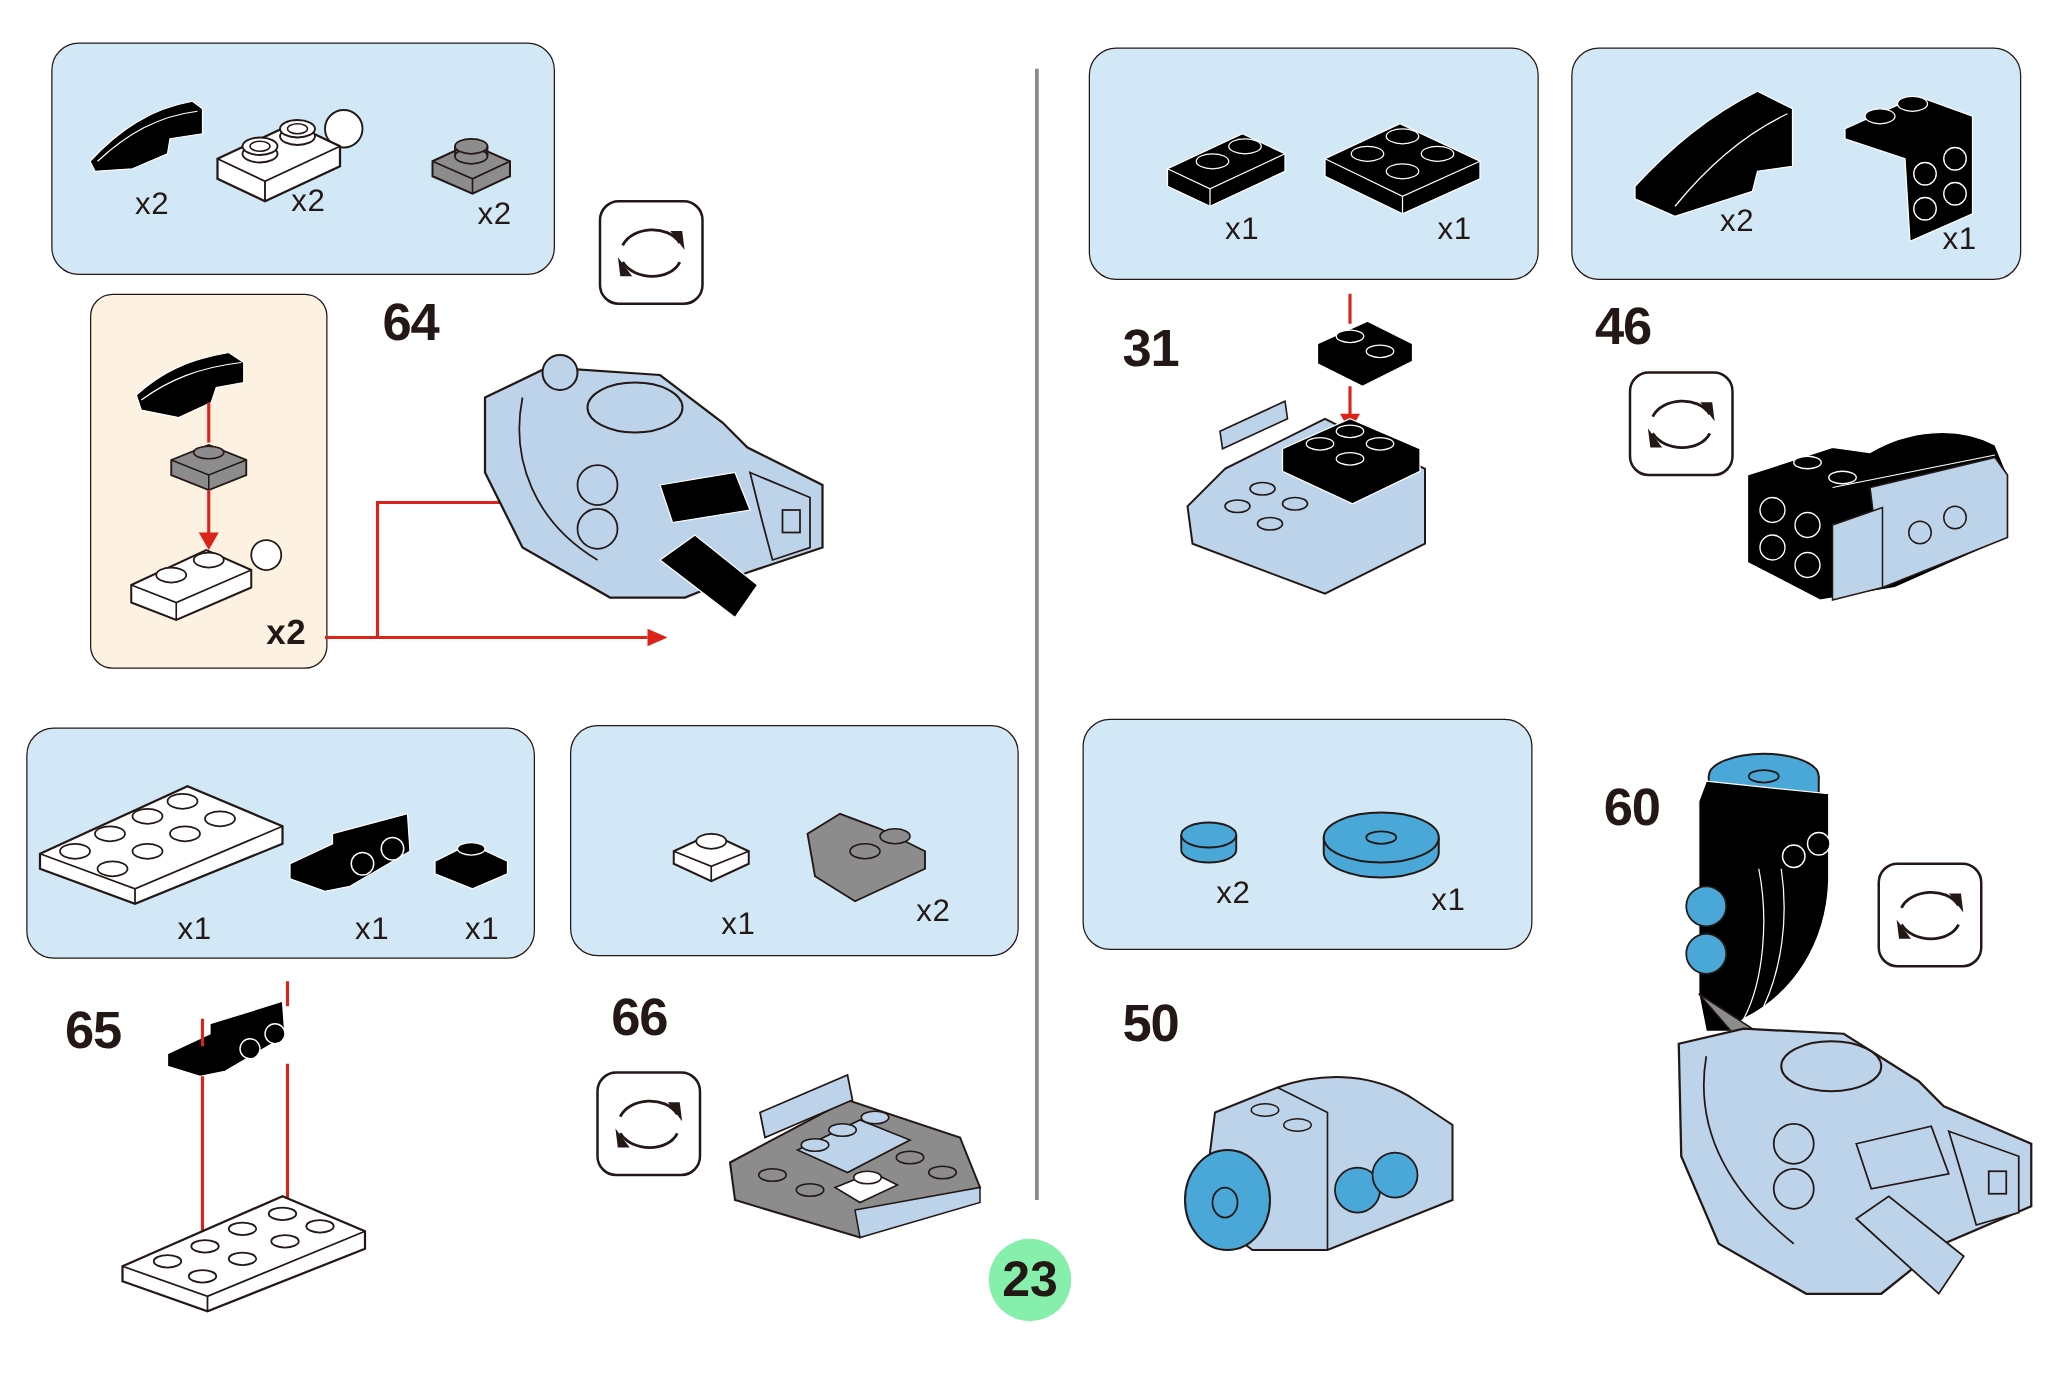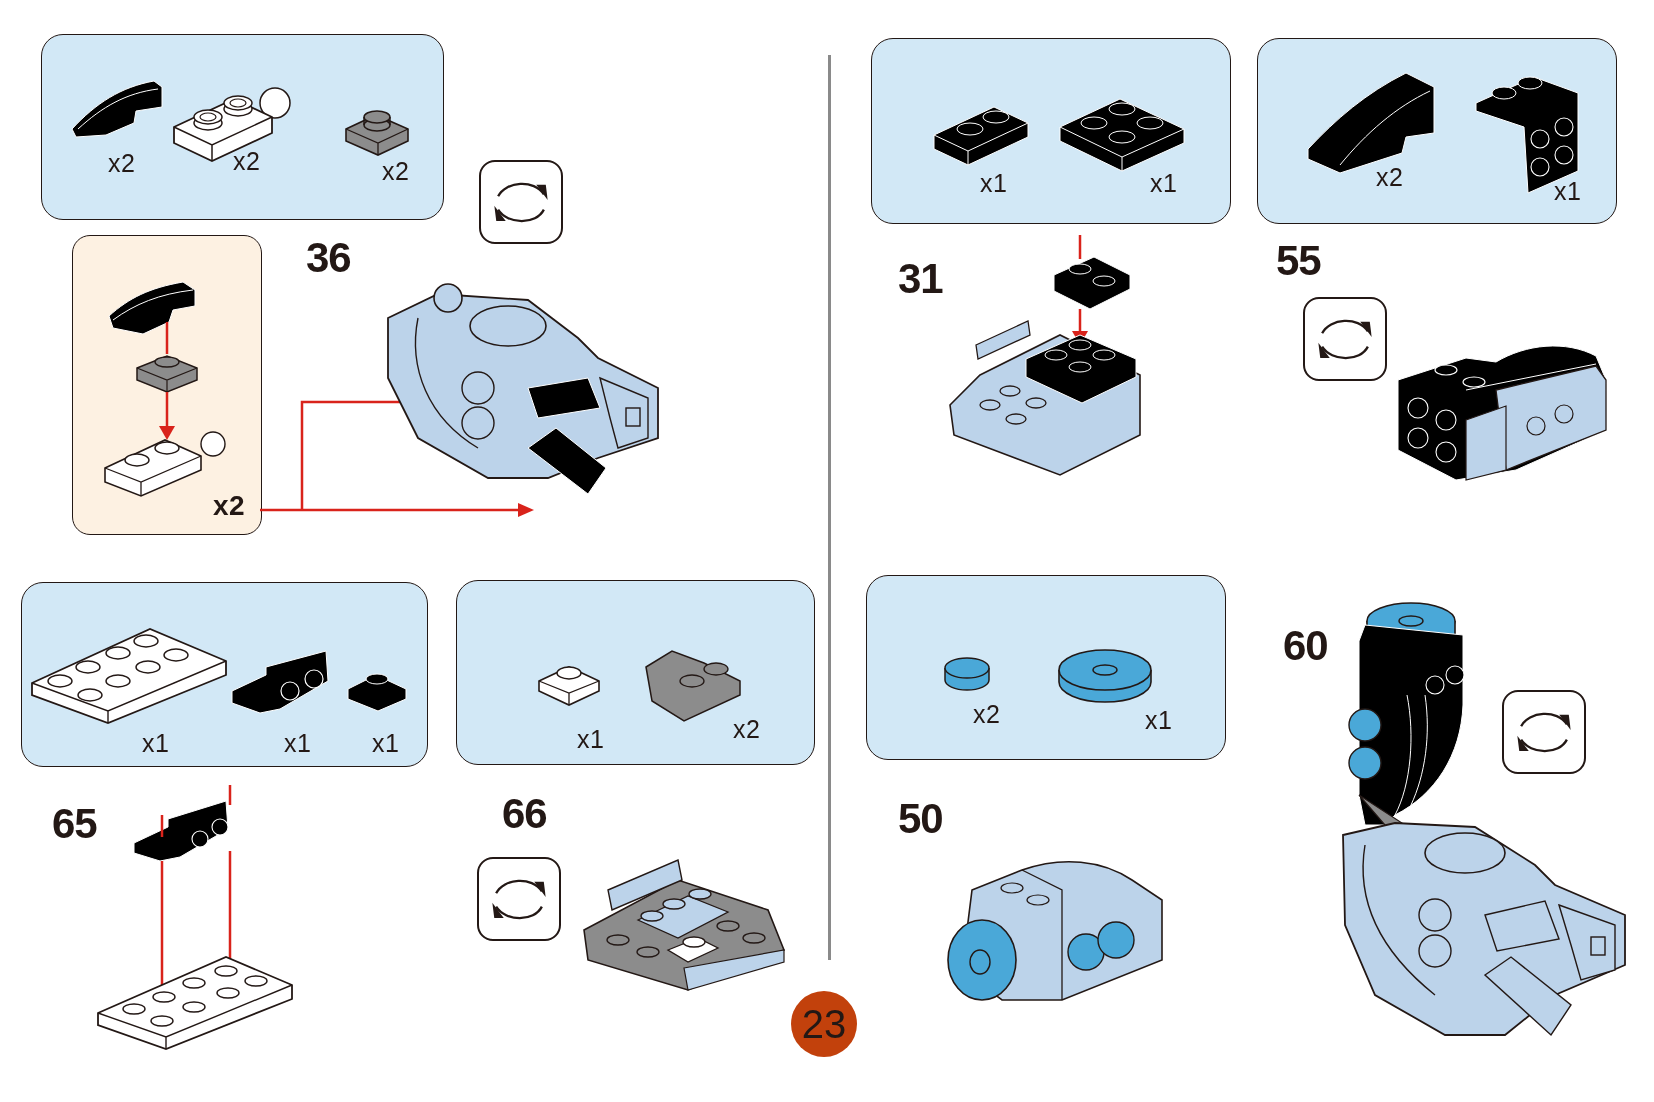--- a/index.html
+++ b/index.html
@@ -5,21 +5,21 @@
   html,body{margin:0;padding:0;background:#ffffff;}
   body{width:1654px;height:1102px;position:relative;overflow:hidden;font-family:"Liberation Sans",sans-serif;color:#231815;}
   .parts-box{position:absolute;background:#d2e8f6;border:1.6px solid #231815;border-radius:22px;box-sizing:border-box;}
   .sub-box{position:absolute;background:#fdf1e2;border:1.6px solid #231815;border-radius:18px;box-sizing:border-box;}
   .qty{position:absolute;font-size:25px;color:#231815;letter-spacing:0.5px;}
   .qty-bold{font-weight:bold;font-size:28px;}
   .step-num{position:absolute;font-size:42px;font-weight:bold;color:#231815;letter-spacing:-1px;}
   .rotate{position:absolute;width:84px;height:84px;border:2px solid #231815;border-radius:16px;background:#fff;box-sizing:border-box;}
   .rotate svg{width:100%;height:100%;}
   .divider{position:absolute;left:828px;top:55px;width:3px;height:905px;background:#8a8a8a;}
-  .page-circle{position:absolute;left:791px;top:991px;width:66px;height:66px;border-radius:50%;background:#c2410c;display:flex;align-items:center;justify-content:center;font-size:40px;font-weight:normal;color:#231815;}
+  .page-circle{position:absolute;left:791px;top:991px;width:66px;height:66px;border-radius:50%;background:#86efac;display:flex;align-items:center;justify-content:center;font-size:40px;font-weight:bold;color:#231815;}
   svg.art{position:absolute;overflow:visible;}
 </style>
 </head>
 <body>
 
 <div class="parts-box" style="left:41px;top:34px;width:403px;height:186px;">
   <svg class="art" style="left:24px;top:38px" width="100" height="80" viewBox="0 0 100 80">
     <path d="M6 56 C30 30 55 14 88 8 L96 14 L96 34 L70 38 L68 50 L40 62 L10 64 Z" fill="#000" stroke="#fff" stroke-width="1"></path>
     <path d="M12 56 C36 34 60 20 92 16" fill="none" stroke="#fff" stroke-width="1"></path>
   </svg>
@@ -50,21 +50,21 @@
 
 <div class="rotate" style="left:479px;top:160px;">
   <svg viewBox="0 0 84 84">
       <path d="M18 36 C26 20 56 18 66 34" fill="none" stroke="#231815" stroke-width="2.4"></path>
       <path d="M58 24 L70 40 L68 24 Z" fill="#231815"></path>
       <path d="M66 50 C58 66 28 66 18 50" fill="none" stroke="#231815" stroke-width="2.4"></path>
       <path d="M26 62 L14 46 L16 62 Z" fill="#231815"></path>
     </svg>
 </div>
 
-<span class="step-num" style="left:306px;top:234px">36</span>
+<span class="step-num" style="left:306px;top:234px">64</span>
 
 <div class="sub-box" style="left:72px;top:235px;width:190px;height:300px;">
   <svg class="art" style="left:30px;top:40px" width="130" height="220" viewBox="0 0 130 220">
     <path d="M6 40 C26 22 46 12 80 6 L92 14 L92 30 L70 34 L66 46 L40 58 L10 52 Z" fill="#000" stroke="#fff" stroke-width="1"></path>
     <path d="M10 44 C32 28 56 18 90 14" fill="none" stroke="#fff" stroke-width="1"></path>
     <line x1="64" y1="46" x2="64" y2="78" stroke="#d9231b" stroke-width="2.5"></line>
     <path d="M34 92 L64 80 L94 92 L94 104 L64 116 L34 104 Z" fill="#8c8c8c" stroke="#231815" stroke-width="1.5"></path>
     <path d="M34 92 L64 104 L94 92 M64 104 L64 116" fill="none" stroke="#231815" stroke-width="1.2"></path>
     <ellipse cx="64" cy="86" rx="12" ry="5" fill="#8c8c8c" stroke="#231815" stroke-width="1.3"></ellipse>
     <line x1="64" y1="116" x2="64" y2="158" stroke="#d9231b" stroke-width="2.5"></line>
@@ -163,21 +163,21 @@
   <span class="qty" style="left:120px;top:144px">x1</span>
 
   <svg class="art" style="left:185px;top:64px" width="110" height="76" viewBox="0 0 110 76">
     <path d="M4 22 L30 6 L62 18 L98 36 L98 50 L42 76 L10 56 Z" fill="#8c8c8c" stroke="#231815" stroke-width="1.5"></path>
     <ellipse cx="50" cy="36" rx="12" ry="6" fill="#8c8c8c" stroke="#231815" stroke-width="1.3"></ellipse>
     <ellipse cx="74" cy="24" rx="12" ry="6" fill="#8c8c8c" stroke="#231815" stroke-width="1.3"></ellipse>
   </svg>
   <span class="qty" style="left:276px;top:134px">x2</span>
 </div>
 
-<span class="step-num" style="left:502px;top:790px">66</span>
+<span class="step-num" style="left:489px;top:790px">66</span>
 
 <div class="rotate" style="left:477px;top:857px;">
   <svg viewBox="0 0 84 84">
       <path d="M18 36 C26 20 56 18 66 34" fill="none" stroke="#231815" stroke-width="2.4"></path>
       <path d="M58 24 L70 40 L68 24 Z" fill="#231815"></path>
       <path d="M66 50 C58 66 28 66 18 50" fill="none" stroke="#231815" stroke-width="2.4"></path>
       <path d="M26 62 L14 46 L16 62 Z" fill="#231815"></path>
     </svg>
 </div>
 
@@ -264,21 +264,21 @@
       <ellipse cx="140" cy="132" rx="11" ry="5"></ellipse>
   </g>
   <g fill="#bcd3ea" stroke="#231815" stroke-width="1.3">
     <ellipse cx="70" cy="156" rx="10" ry="5"></ellipse>
       <ellipse cx="96" cy="168" rx="10" ry="5"></ellipse>
       <ellipse cx="50" cy="170" rx="10" ry="5"></ellipse>
       <ellipse cx="76" cy="184" rx="10" ry="5"></ellipse>
   </g>
 </svg>
 
-<span class="step-num" style="left:1276px;top:237px">55</span>
+<span class="step-num" style="left:1276px;top:237px">46</span>
 <div class="rotate" style="left:1303px;top:297px;">
   <svg viewBox="0 0 84 84">
       <path d="M18 36 C26 20 56 18 66 34" fill="none" stroke="#231815" stroke-width="2.4"></path>
       <path d="M58 24 L70 40 L68 24 Z" fill="#231815"></path>
       <path d="M66 50 C58 66 28 66 18 50" fill="none" stroke="#231815" stroke-width="2.4"></path>
       <path d="M26 62 L14 46 L16 62 Z" fill="#231815"></path>
     </svg>
 </div>
 <svg class="art" style="left:1396px;top:330px" width="222" height="160" viewBox="0 0 222 160">
   <path d="M2 50 L70 28 L100 32 C130 14 170 10 200 26 L210 50 L210 100 L120 140 L60 150 L2 120 Z" fill="#000" stroke="#fff" stroke-width="1"></path>

